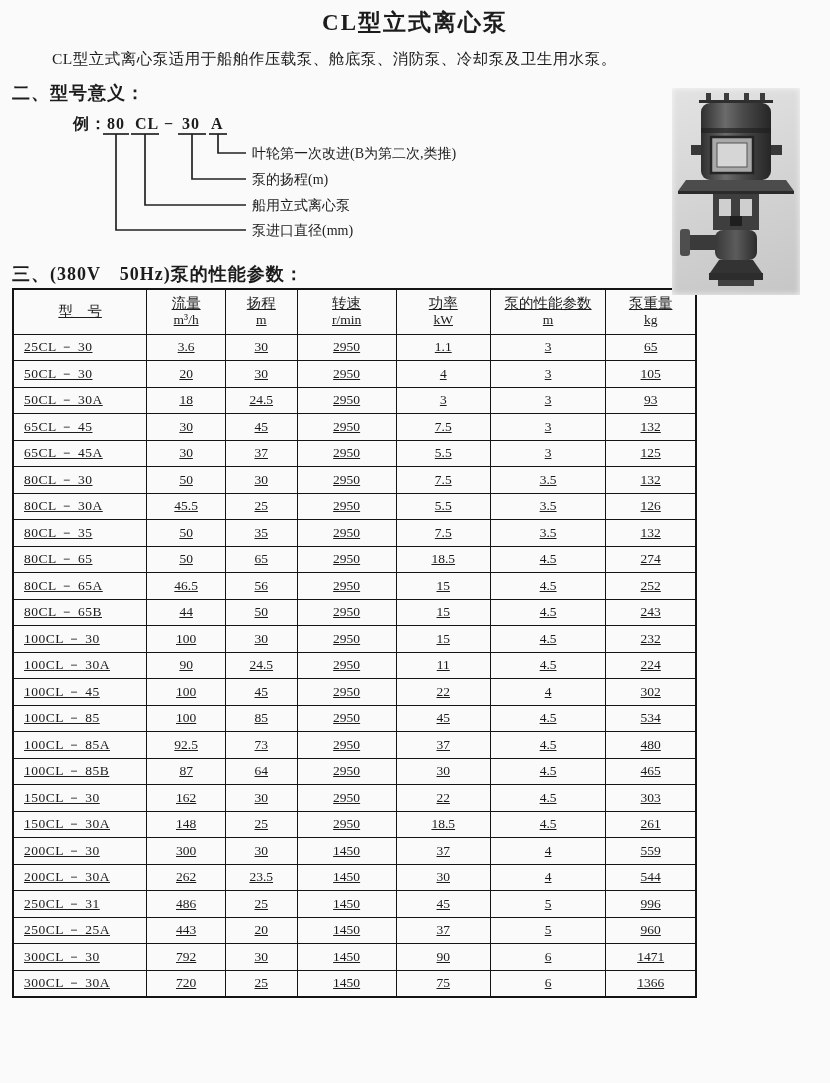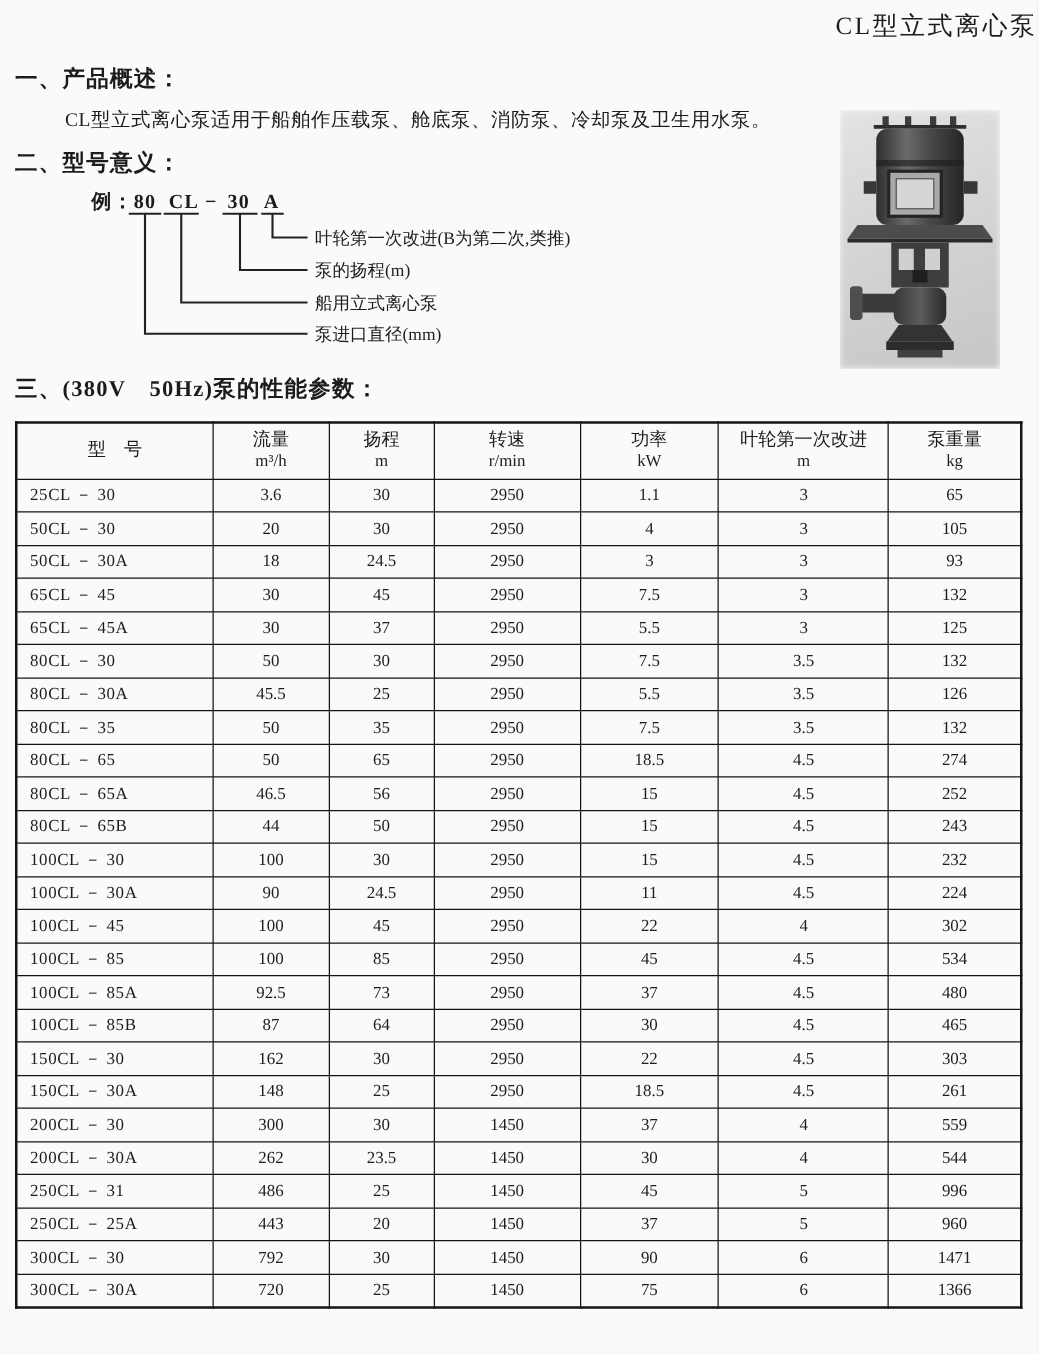--- a/index.html
+++ b/index.html
@@ -3,21 +3,21 @@
 <meta charset="utf-8">
 <style>
   * { margin:0; padding:0; box-sizing:border-box; }
   html,body { background:#e9e9e9; }
   .page {
     position:relative; width:830px; height:1083px;
     background:#fbfafa; color:#1c1c1c; overflow:hidden;
     font-family:"Liberation Serif","DejaVu Serif",serif;
   }
   .doc-title {
-    text-align:right; font-size:20px; font-weight:normal;
+    text-align:center; font-size:23px; font-weight:bold;
     padding-top:7px; letter-spacing:2px;
   }
   .sec-heading {
     font-size:18px; font-weight:bold; margin-left:12px; letter-spacing:1px;
   }
   .sec-heading.h1 { margin-top:17px; }
   .sec-heading.h2 { margin-top:11px; }
   .sec-heading.h3 { margin-top:3px;font-family:Liberation Serif, serif; }
   .overview-body {
     font-size:15.5px; margin:11px 0 0 52px; letter-spacing:0.5px;
@@ -28,40 +28,39 @@
   }
   .model-diagram .example-text { font-size:16px; font-weight:bold; letter-spacing:1px; }
   .model-diagram .branch-label { font-size:14px; }
   .model-diagram line, .model-diagram path { stroke:#222; stroke-width:1.7; fill:none; }
   .pump-photo {
     position:absolute; left:672px; top:88px; width:128px; height:207px;
     background:linear-gradient(160deg,#e3e3e3 0%,#d2d2d2 55%,#c6c6c6 100%);
     box-shadow:inset 0 0 6px rgba(255,255,255,.8);
   }
   .perf-table {
-    margin:14px 0 0 12px; width:806px; border-collapse:collapse;
-    table-layout:fixed; border:2px solid #141414;
+    margin:2px 0 0 12px; width:685px; border-collapse:collapse;
+    table-layout:fixed; border:2px solid #141414;text-decoration:underline;
   }
   .perf-table th, .perf-table td {
     border:1.5px solid #141414; text-align:center; vertical-align:middle;
     font-weight:normal; overflow:hidden;
   }
   .perf-table th { height:45px; font-size:14.5px; line-height:1.2; }
   .perf-table td { height:26.5px; font-size:13.5px; }
   .perf-table td.model-cell { text-align:left; padding-left:10px; letter-spacing:0.5px; }
   .col-unit { font-size:13.5px; }
 </style>
 </head>
 <body>
 
 <div class="page">
 
   <h1 class="doc-title">CL型立式离心泵</h1>
 
-  <h2 class="sec-heading h1">一、产品概述：</h2>
   <p class="overview-body">CL型立式离心泵适用于船舶作压载泵、舱底泵、消防泵、冷却泵及卫生用水泵。</p>
 
   <h2 class="sec-heading h2">二、型号意义：</h2>
 
   <svg class="model-diagram" width="540" height="150" viewBox="0 0 540 150">
     <text class="example-text" x="13" y="20">例：</text>
     <text class="example-text" x="47" y="20">80</text>
     <text class="example-text" x="75" y="20">CL</text>
     <text class="example-text" x="104" y="20">−</text>
     <text class="example-text" x="122" y="20">30</text>
@@ -159,21 +158,21 @@
           </th>
           <th>
             <div class="col-label">转速</div>
             <div class="col-unit">r/min</div>
           </th>
           <th>
             <div class="col-label">功率</div>
             <div class="col-unit">kW</div>
           </th>
           <th>
-            <div class="col-label">叶轮第一次改进</div>
+            <div class="col-label">泵的性能参数</div>
             <div class="col-unit">m</div>
           </th>
           <th>
             <div class="col-label">泵重量</div>
             <div class="col-unit">kg</div>
           </th>
         </tr>
       </thead>
     <tbody>
         <tr>

